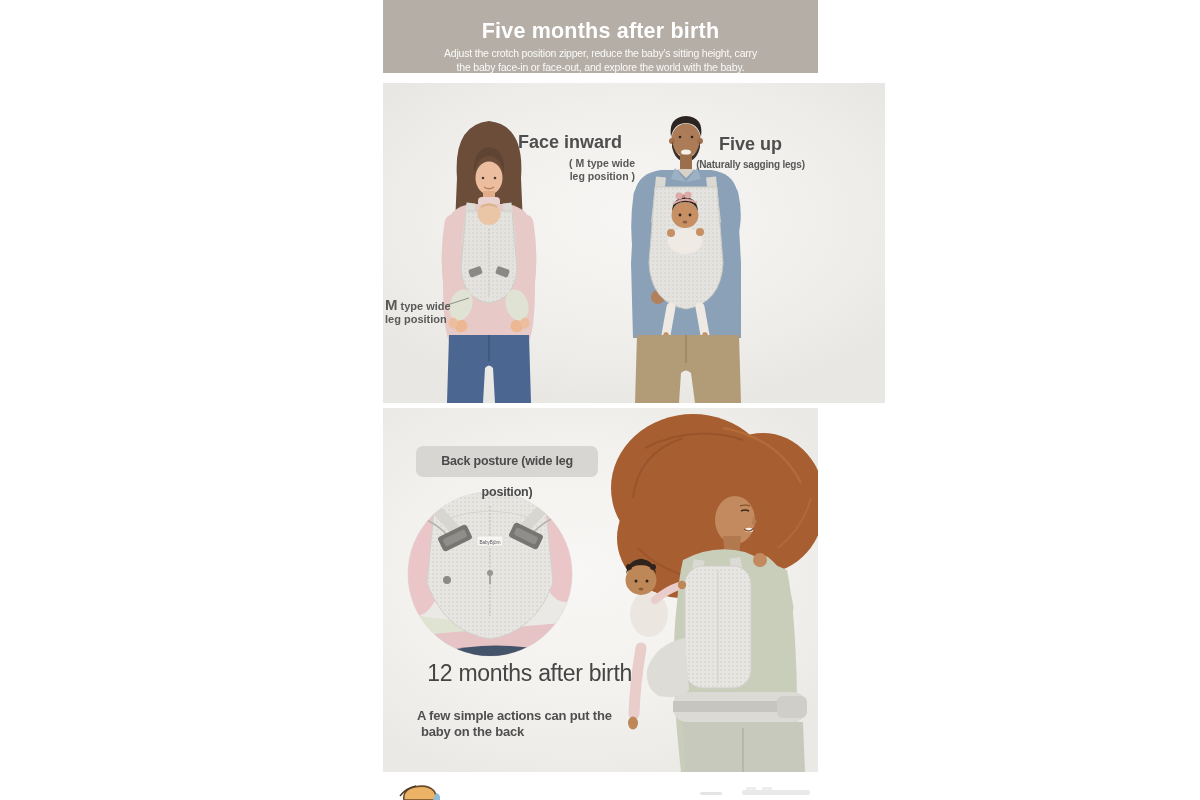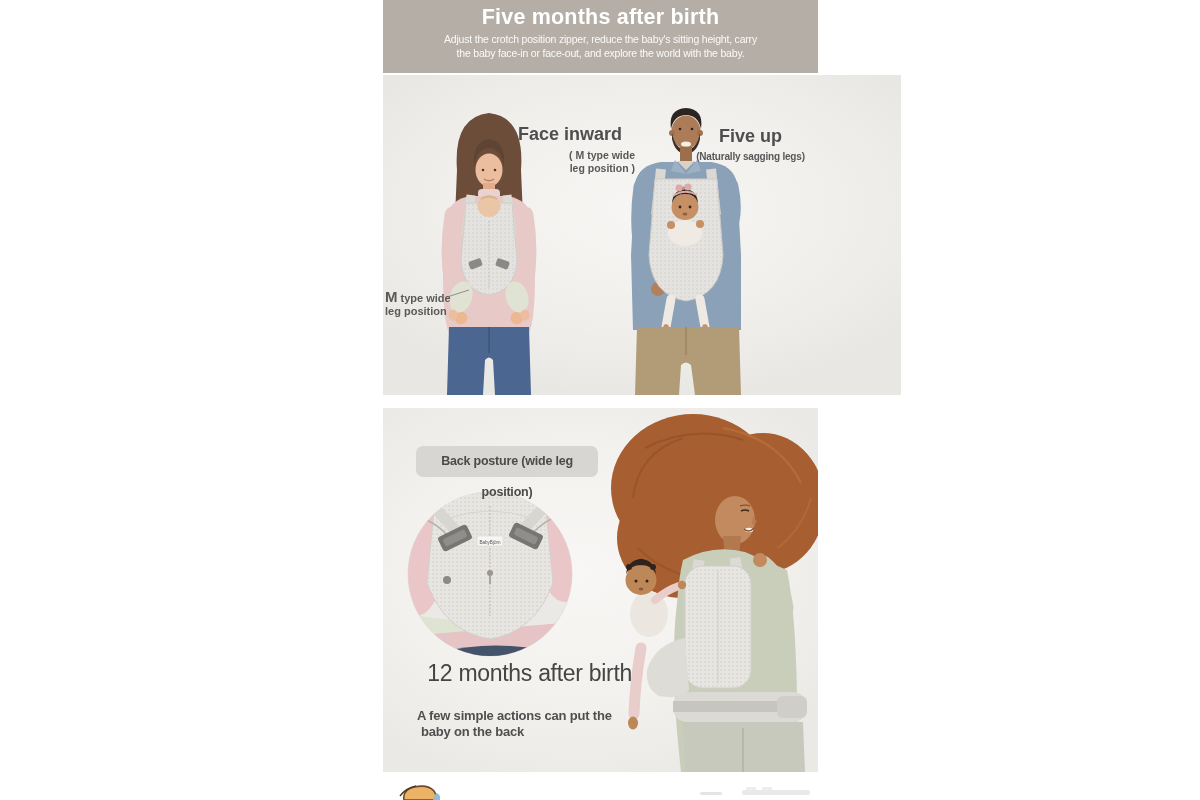--- a/index.html
+++ b/index.html
@@ -2,26 +2,26 @@
 <html><head>
 <meta charset="utf-8">
 <style>
   html,body{margin:0;padding:0;background:#ffffff;}
   .page{position:relative;width:1200px;height:800px;background:#ffffff;overflow:hidden;
         font-family:"Liberation Sans","DejaVu Sans",sans-serif;}
   .column{position:absolute;left:383px;top:0;width:435px;height:800px;}
 
   
   .band{position:absolute;left:0;top:0;width:435px;height:73px;background:#b4aea6;color:#ffffff;text-align:center;}
-  .band-title{font-size:21.5px;font-weight:600;padding-top:5px;letter-spacing:.2px;}
+  .band-title{font-size:21.5px;font-weight:600;padding-top:19px;letter-spacing:.2px;}
   .band-sub{margin-top:3px;font-size:10.5px;font-weight:400;line-height:13.5px;color:#fbfaf8;letter-spacing:-.2px;}
 
   
-  .sec1{position:absolute;left:0;top:75px;width:502px;height:320px;overflow:hidden;
-        background:radial-gradient(ellipse 65% 60% at 50% 42%, #f8f6f4 0%, #f1efec 60%, #e9e7e3 100%);padding-left:16px;}
+  .sec1{position:absolute;left:0;top:83px;width:502px;height:320px;overflow:hidden;
+        background:radial-gradient(ellipse 65% 60% at 50% 42%, #f8f6f4 0%, #f1efec 60%, #e9e7e3 100%);}
   .sec2{position:absolute;left:0;top:408px;width:435px;height:364px;overflow:hidden;
         background:radial-gradient(ellipse 70% 60% at 45% 45%, #f8f7f5 0%, #f2f1ee 60%, #ebe9e6 100%);}
   .sec1 svg,.sec2 svg{position:absolute;left:0;top:0;}
 
   .olabel{position:absolute;color:#4e4e4e;}
   .fi{left:122px;top:49px;width:130px;text-align:center;}
   .fi-t{font-size:18px;font-weight:600;}
   .fi-s{font-size:10.5px;font-weight:600;line-height:13px;margin-top:4px;color:#585858;text-align:right;}
   .fu{left:295px;top:51px;width:145px;text-align:center;}
   .fu-t{font-size:18px;font-weight:600;}

